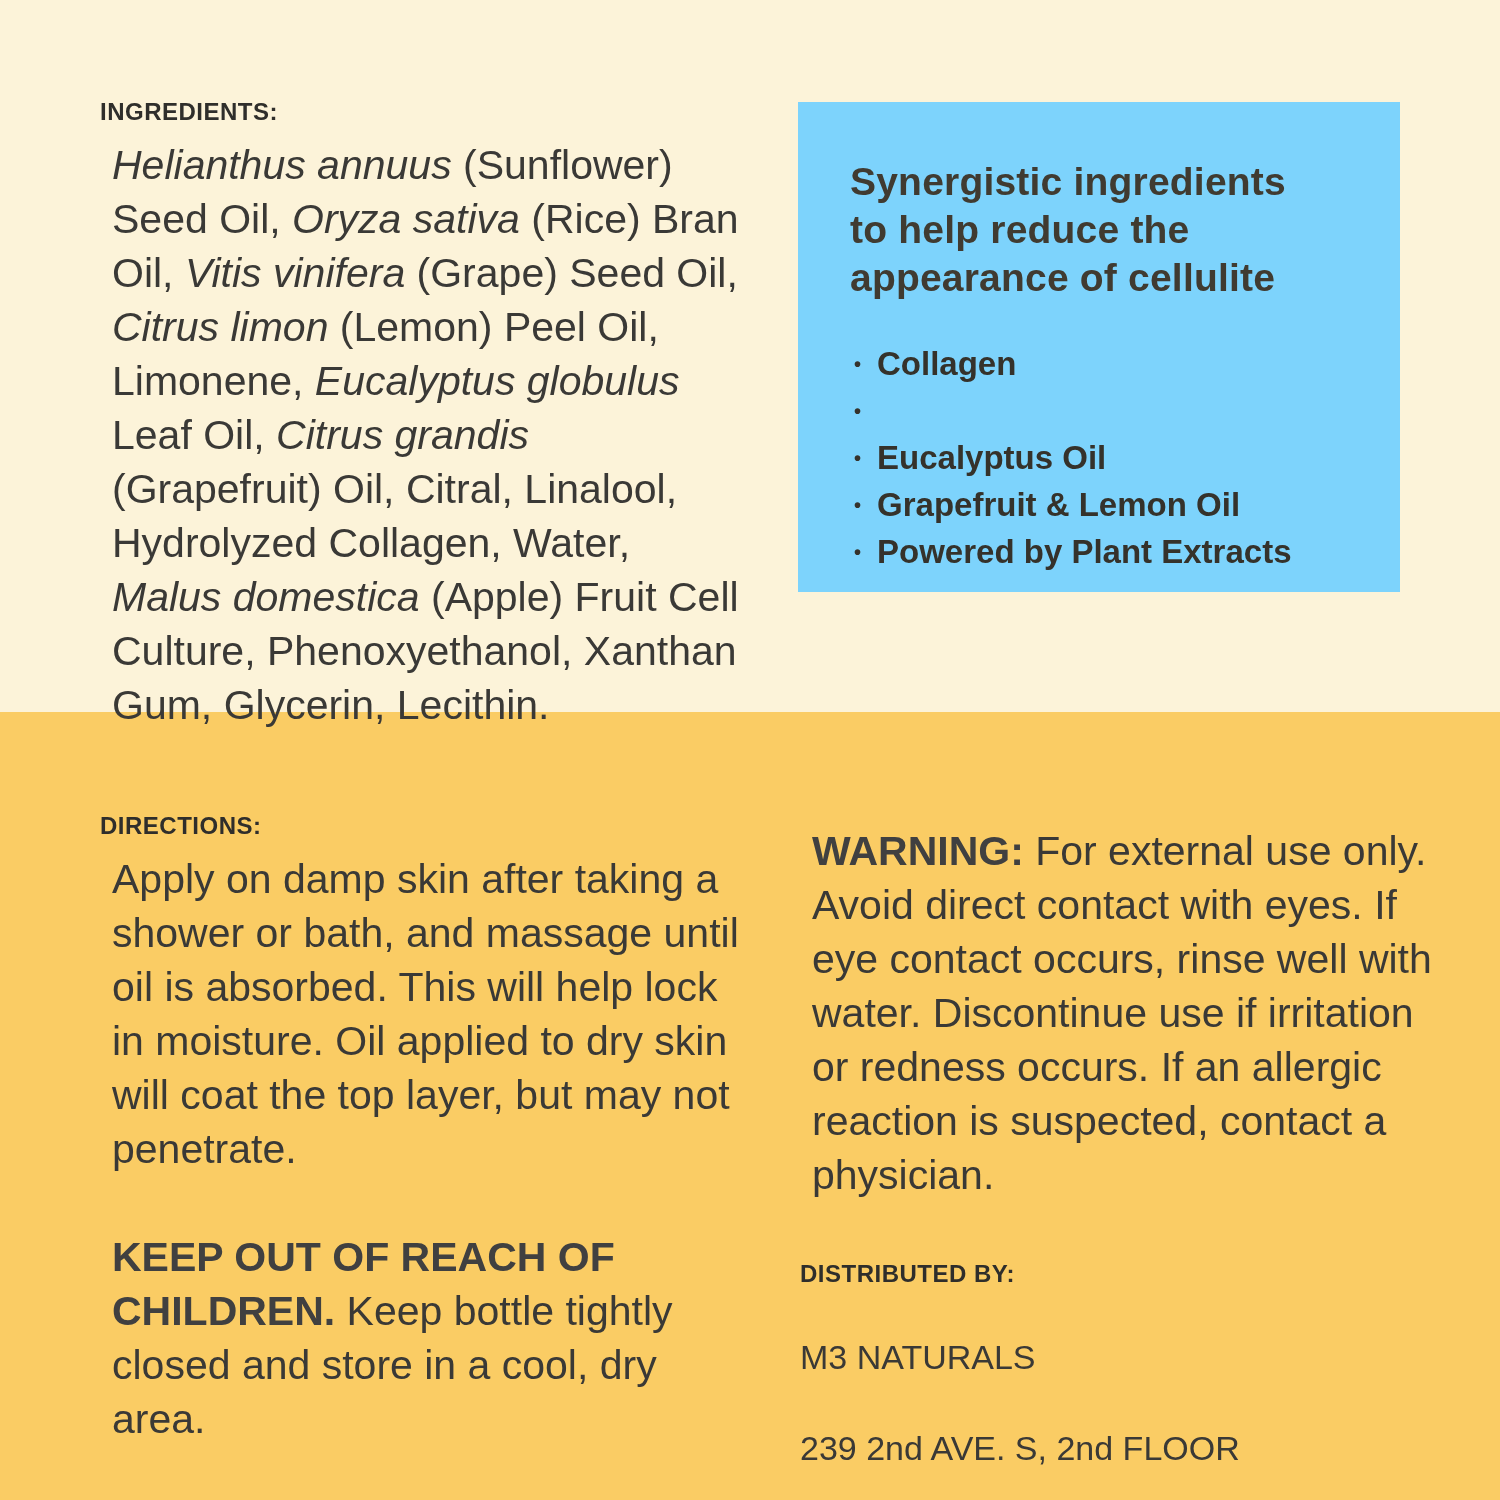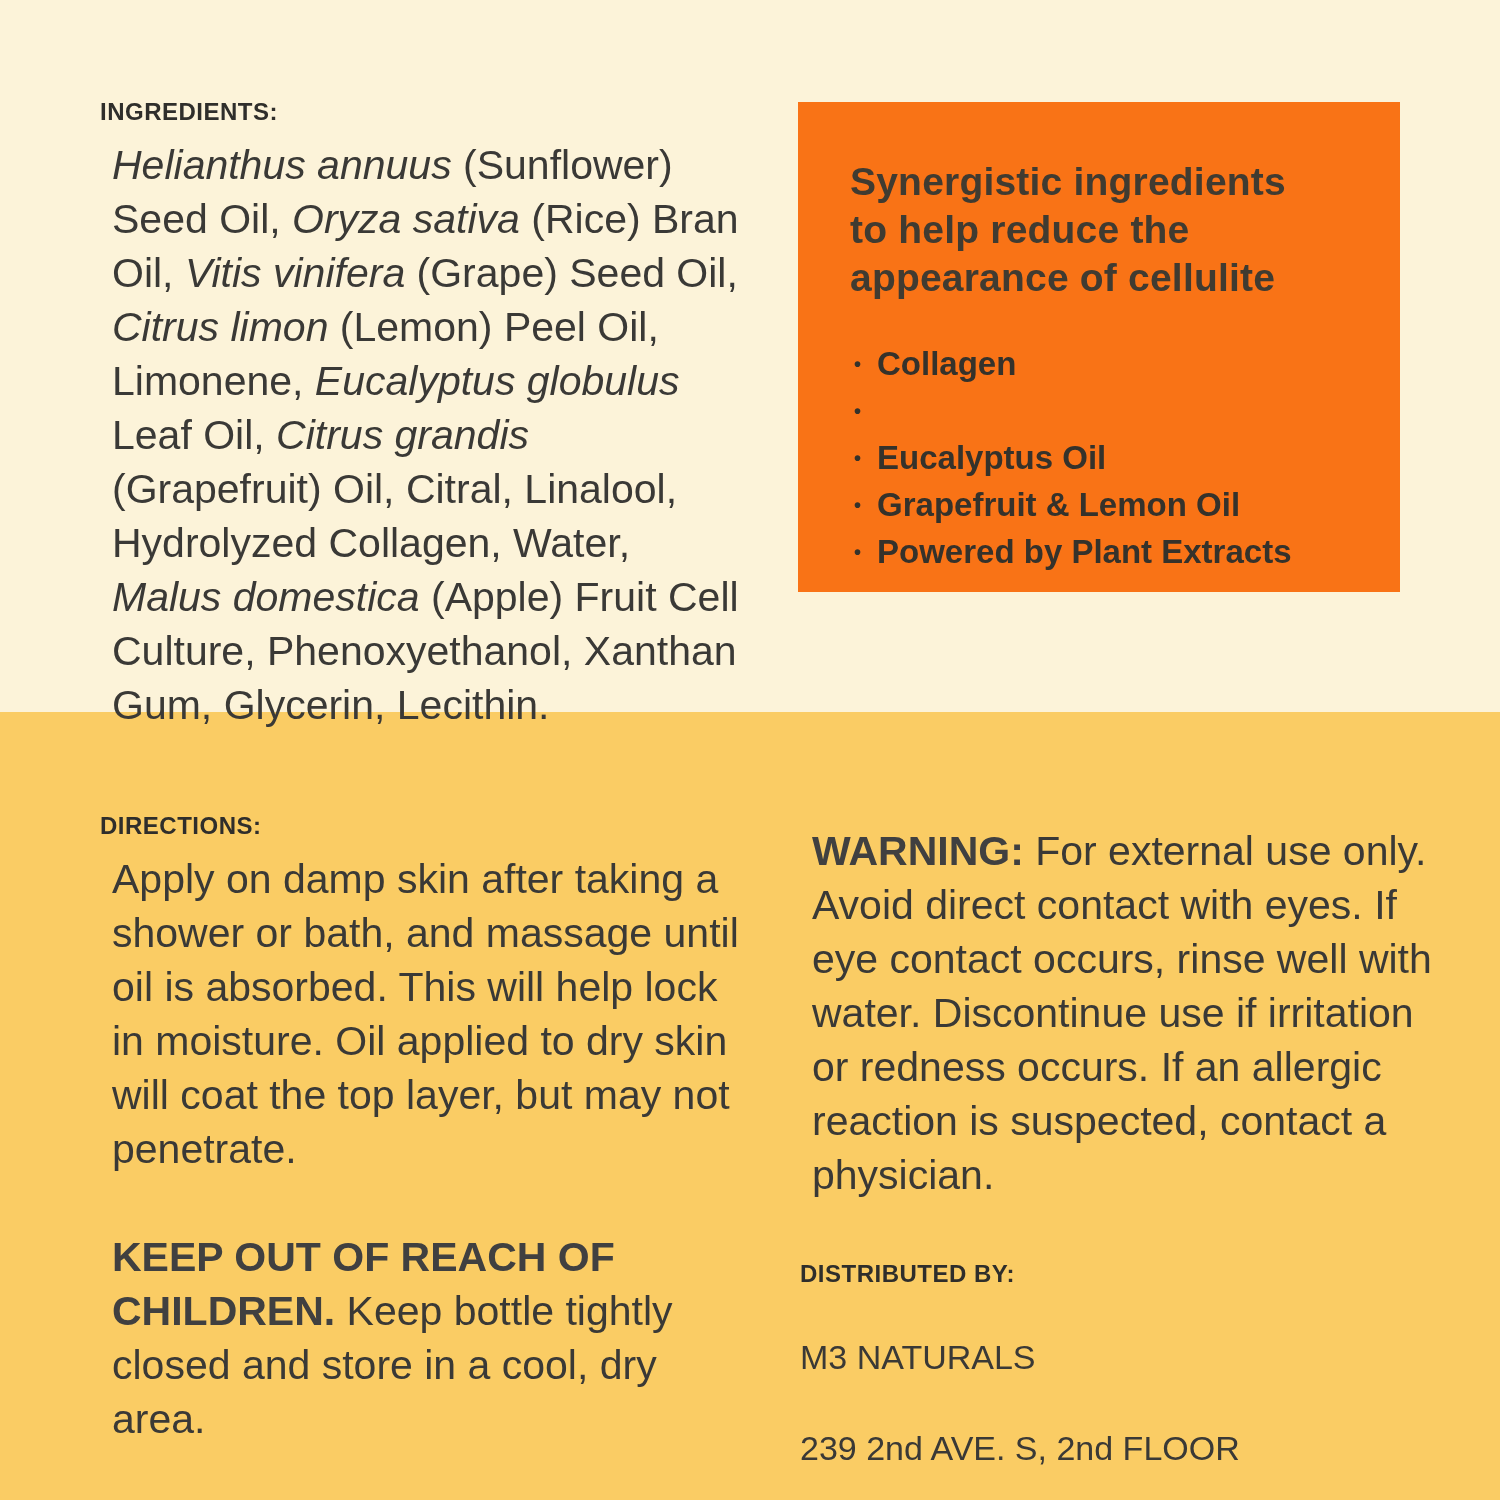--- a/index.html
+++ b/index.html
@@ -55,21 +55,21 @@
 <div class="label">
 
   <div class="panel-top" style="background: rgb(252, 243, 217);"></div>
   <div class="panel-bottom" style="background: rgb(250, 204, 100);"></div>
 
   <div class="ingredients">
     <h2 class="sec-heading">INGREDIENTS:</h2>
     <p class="body-text"><span class="it">Helianthus annuus</span><span> (Sunflower) Seed Oil, </span><span class="it">Oryza sativa</span><span> (Rice) Bran Oil, </span><span class="it">Vitis vinifera</span><span> (Grape) Seed Oil, </span><span class="it">Citrus limon</span><span> (Lemon) Peel Oil, Limonene, </span><span class="it">Eucalyptus globulus</span><span> Leaf Oil, </span><span class="it">Citrus grandis</span><span> (Grapefruit) Oil, Citral, Linalool, Hydrolyzed Collagen, Water, </span><span class="it">Malus domestica</span><span> (Apple) Fruit Cell Culture, Phenoxyethanol, Xanthan Gum, Glycerin, Lecithin.</span></p>
   </div>
 
-  <aside class="synergy-box" style="background: #f97316;">
+  <aside class="synergy-box" style="background: #7dd3fc;">
     <div class="synergy-title">
       <div>Synergistic ingredients</div>
       <div>to help reduce the</div>
       <div>appearance of cellulite</div>
     </div>
     <ul class="synergy-list">
       <li>
         <span class="bullet-dot">•</span>
         <span>Collagen</span>
       </li>

